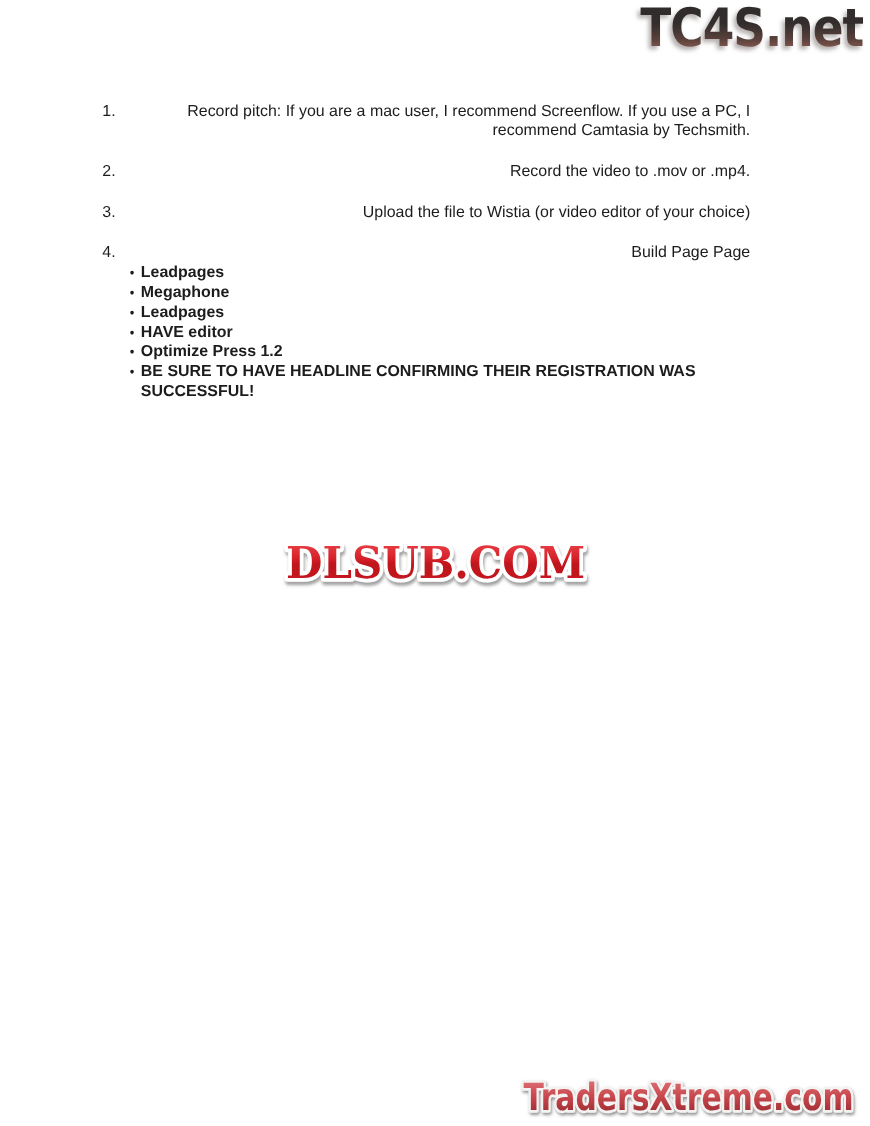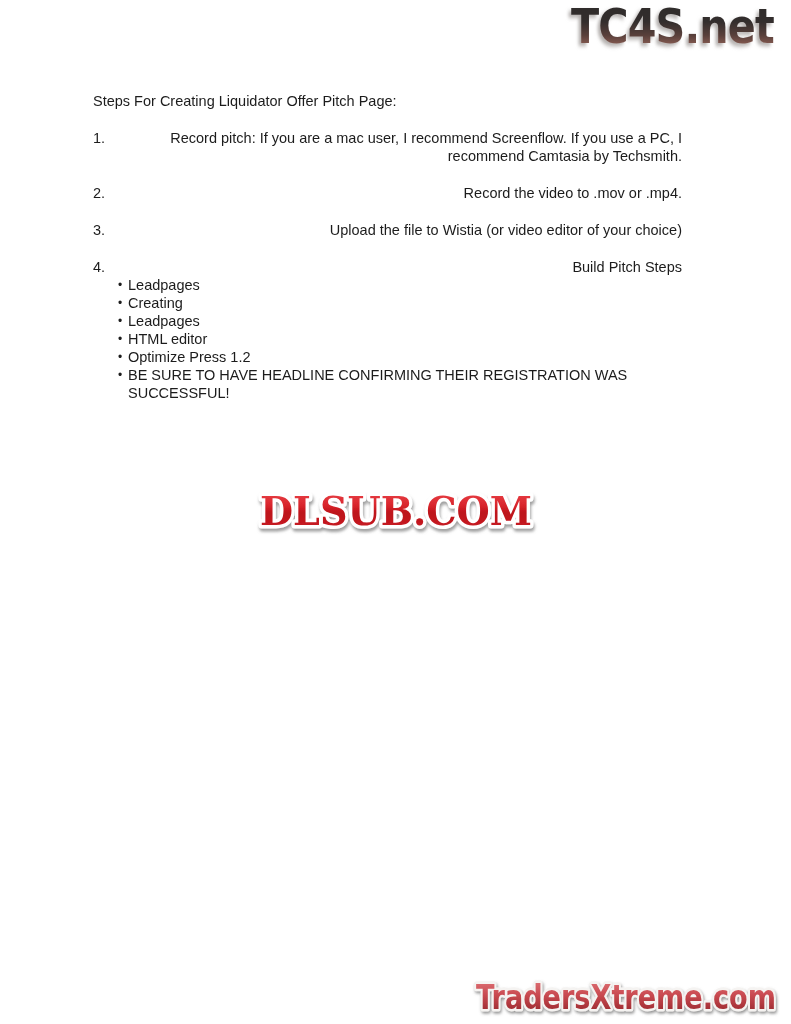--- a/index.html
+++ b/index.html
@@ -11,21 +11,21 @@
     background: #ffffff;
     overflow: hidden;
     font-family: "Liberation Sans", sans-serif;
     color: #1c1c1c;
   }
 
   
   .tc4s-wrap {
     position: absolute;
     top: 0px;
-    right: 17px;
+    right: 6px;
   }
   .tc4s {
     font-family: "DejaVu Sans", sans-serif;
     font-weight: bold;
     font-size: 48px;
     line-height: 52px;
     letter-spacing: -1px;
     background: linear-gradient(to bottom, #2e2b2a 0%, #332e2d 42%, #59403b 68%, #8a5d53 88%, #a0766b 100%);
     -webkit-background-clip: text;
     background-clip: text;
@@ -47,21 +47,21 @@
   }
   .doc-title { margin-bottom: 19px; }
   .step { display: flex; margin-bottom: 19px; }
   .step:last-of-type { margin-bottom: 0; }
   .step-num { width: 17px; flex-shrink: 0; }
   .step-text { flex: 1; max-width: 572px; text-align: right; }
   .step-text.pad { padding-left: 5px; }
   .bullets { list-style: none; margin: 0; padding-left: 25px; }
   .bullets li { display: flex; }
   .bullet-dot { width: 10px; flex-shrink: 0; font-size: 12px; line-height: 18px; }
-  .bullet-text { flex: 1; max-width: 548px; }
+  .bullet-text { flex: 1; max-width: 548px; font-weight: bold; }
 
   
   .dlsub-wrap {
     position: absolute;
     top: 482px;
     left: 0;
     width: 100%;
     display: flex;
     justify-content: center;
   }
@@ -76,58 +76,57 @@
 </head>
 <body>
 
 <div class="page">
 
   <div class="tc4s-wrap">
     <div class="tc4s">TC4S.net</div>
   </div>
 
   <div class="content">
-    <div class="doc-title">Steps For Creating Liquidator Offer Pitch Page:</div>
 
     <div class="step">
       <span class="step-num">1.</span>
       <span class="step-text">Record pitch: If you are a mac user, I recommend Screenflow. If you use a PC, I recommend Camtasia by Techsmith.</span>
     </div>
 
     <div class="step">
       <span class="step-num">2.</span>
       <span class="step-text">Record the video to .mov or .mp4.</span>
     </div>
 
     <div class="step">
       <span class="step-num">3.</span>
       <span class="step-text">Upload the file to Wistia (or video editor of your choice)</span>
     </div>
 
     <div class="step">
       <span class="step-num">4.</span>
-      <span class="step-text pad">Build Pitch Steps</span>
+      <span class="step-text pad">Build Page Page</span>
     </div>
 
     <ul class="bullets">
       <li>
         <span class="bullet-dot">•</span>
         <span class="bullet-text">Leadpages</span>
       </li>
       <li>
         <span class="bullet-dot">•</span>
-        <span class="bullet-text">Creating</span>
+        <span class="bullet-text">Megaphone</span>
       </li>
       <li>
         <span class="bullet-dot">•</span>
         <span class="bullet-text">Leadpages</span>
       </li>
       <li>
         <span class="bullet-dot">•</span>
-        <span class="bullet-text">HTML editor</span>
+        <span class="bullet-text">HAVE editor</span>
       </li>
       <li>
         <span class="bullet-dot">•</span>
         <span class="bullet-text">Optimize Press 1.2</span>
       </li>
       <li>
         <span class="bullet-dot">•</span>
         <span class="bullet-text">BE SURE TO HAVE HEADLINE CONFIRMING THEIR REGISTRATION WAS SUCCESSFUL!</span>
       </li>
     </ul>

